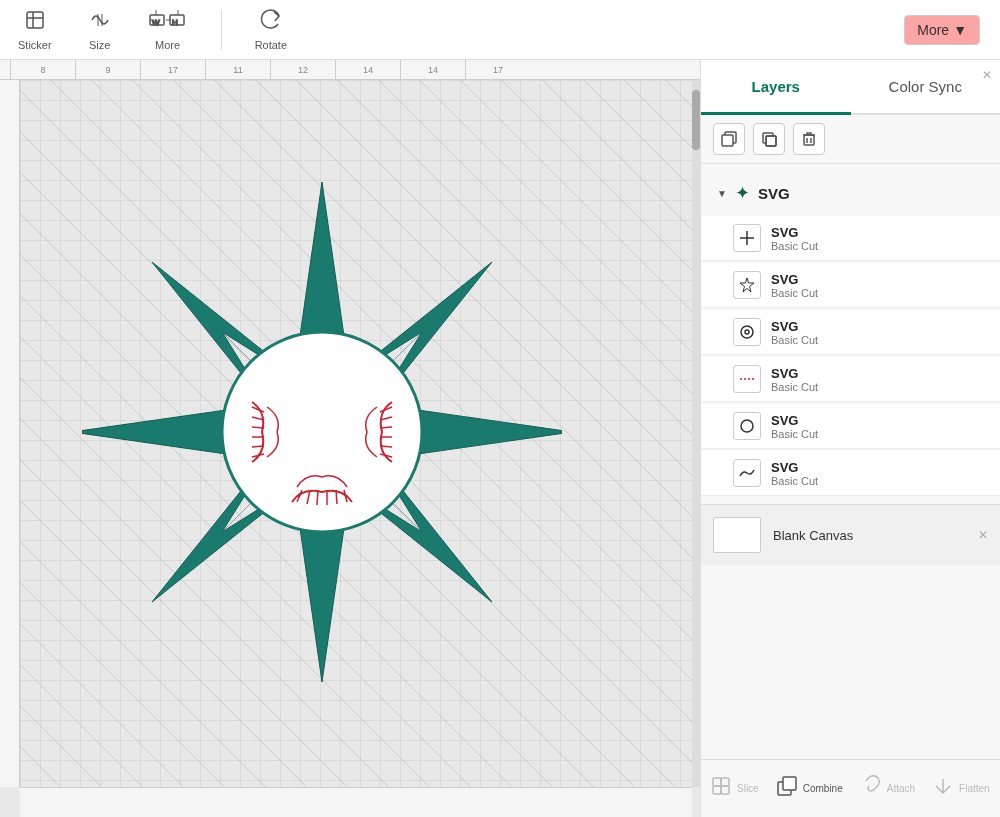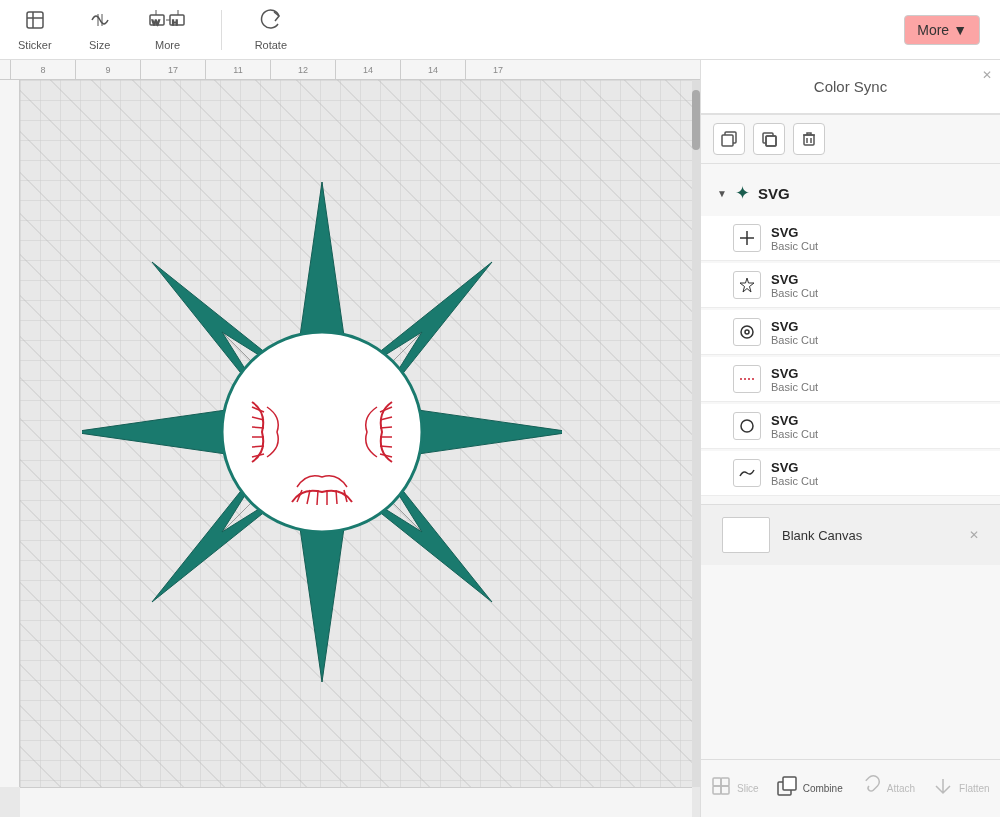--- a/index.html
+++ b/index.html
@@ -280,21 +280,21 @@
     .layer-item-sub {
       font-size: 11px;
       color: #777;
     }
 
     
     .blank-canvas-item {
       display: flex;
       align-items: center;
       gap: 12px;
-      padding: 12px 21px;
+      padding: 12px 12px;
       background: #f0f0f0;
       border-top: 1px solid #ddd;
       margin-top: 8px;
     }
     .blank-canvas-thumb {
       width: 48px;
       height: 36px;
       border: 1px solid #ccc;
       background: #fff;
       border-radius: 2px;
@@ -477,20 +477,23 @@
     <div class="scroll-v">
       <div class="scroll-thumb"></div>
     </div>
 
     <div class="scroll-h"></div>
   </div>
 
   <div class="right-panel">
 
     <div class="panel-tabs">
+      <div class="panel-tab active">
+        <span>Layers</span>
+      </div>
       <div class="panel-tab">
         <span>Color Sync</span>
         <span class="panel-tab-close">✕</span>
       </div>
     </div>
 
     <div class="panel-toolbar">
       <button class="panel-toolbar-btn">
         <svg width="18" height="18" viewBox="0 0 18 18" fill="none" stroke="#555" stroke-width="1.5">
           <rect x="2" y="5" width="11" height="11" rx="1"></rect>

